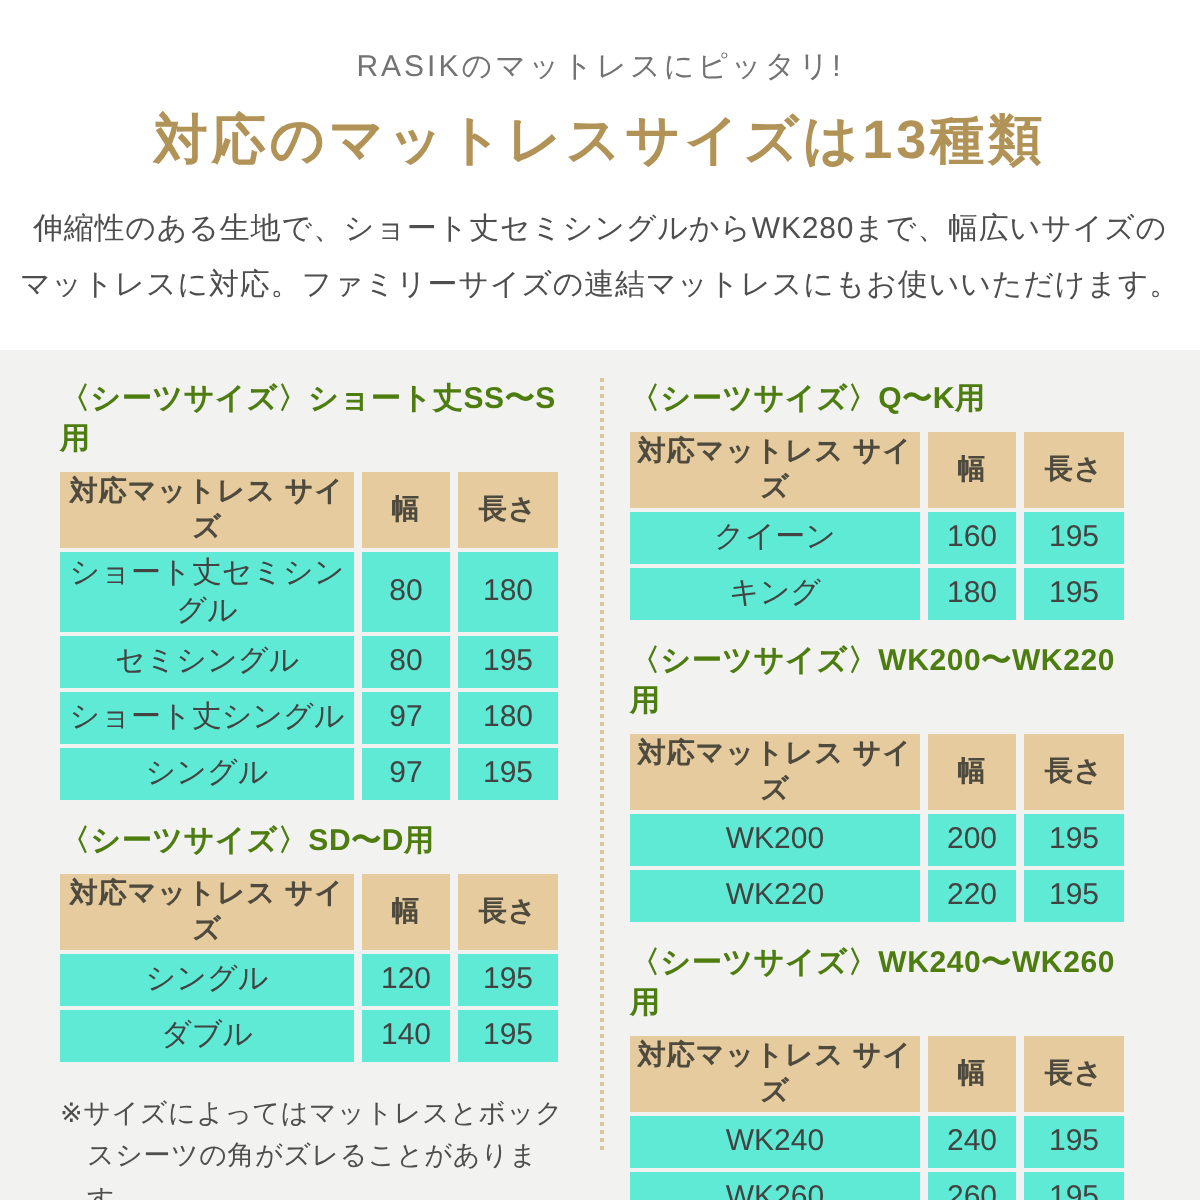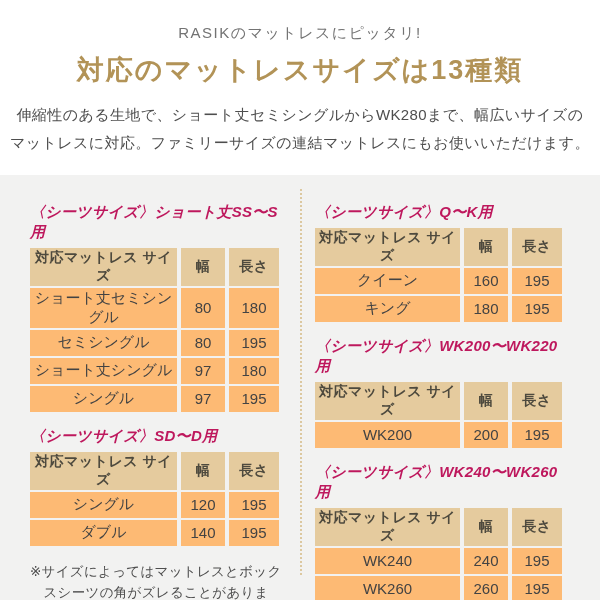--- a/index.html
+++ b/index.html
@@ -52,46 +52,45 @@
     top: 14px;
     bottom: 32px;
     width: 0;
     border-left: 2px dotted #dcc8a0;
   }
   .col { width: 257px; }
   .col-right { margin-left: auto; width: 255px; }
 
   .size-section { margin-bottom: 9px; }
   .section-title {
-    margin: 12px 0 4px;
+    margin: 0 0 4px;
     font-size: 15px;
     line-height: 20px;
     font-weight: bold;
     letter-spacing: 0.3px;
-    color: #be185d;
-    font-style: italic;
+    color: #4d7c0f;
   }
   table.size-table {
     width: 100%;
     border-collapse: separate;
     border-spacing: 4px 2px;
     margin-left: -4px;
   }
   table.size-table th {
     background: #e5cb9e;
     color: #4e4a3e;
     font-size: 14px;
     font-weight: bold;
     letter-spacing: 0.5px;
     height: 23px;
     padding: 1px 2px;
     text-align: center;
   }
   table.size-table td {
-    background: #fdba74;
+    background: #5eead4;
     color: #434343;
     font-size: 15px;
     height: 24px;
     padding: 1px 2px;
     text-align: center;
   }
   .cell-width  { width: 40px; }
   .cell-length { width: 46px; }
 
   .notes {
@@ -229,20 +228,25 @@
             <th class="cell-width">幅</th>
             <th class="cell-length">長さ</th>
           </tr>
         </thead>
         <tbody>
             <tr>
               <td class="cell-name">WK200</td>
               <td class="cell-width">200</td>
               <td class="cell-length">195</td>
             </tr>
+            <tr>
+              <td class="cell-name">WK220</td>
+              <td class="cell-width">220</td>
+              <td class="cell-length">195</td>
+            </tr>
           </tbody>
       </table>
     </section>
 
     <section class="size-section">
       <h3 class="section-title">〈シーツサイズ〉WK240〜WK260用</h3>
       <table class="size-table">
         <thead>
           <tr>
             <th class="cell-name">対応マットレス サイズ</th>

